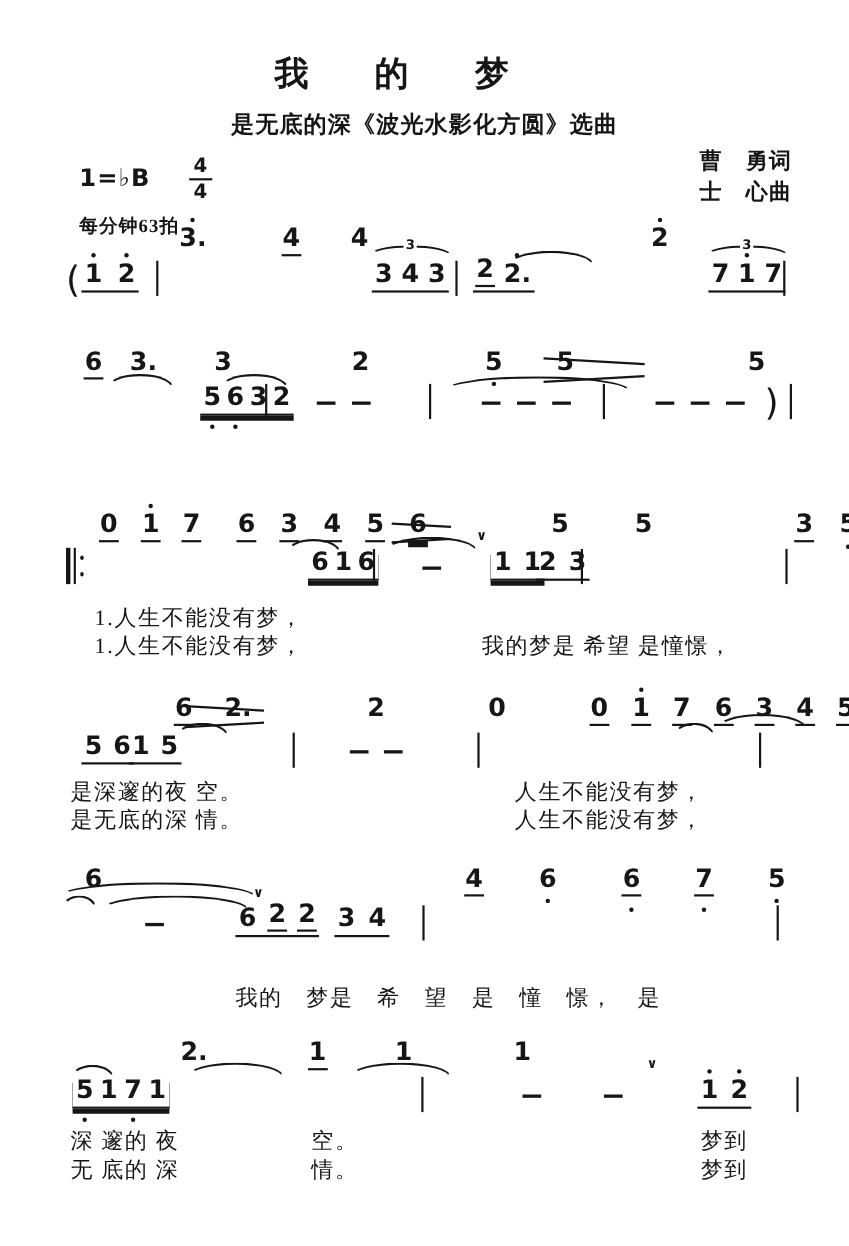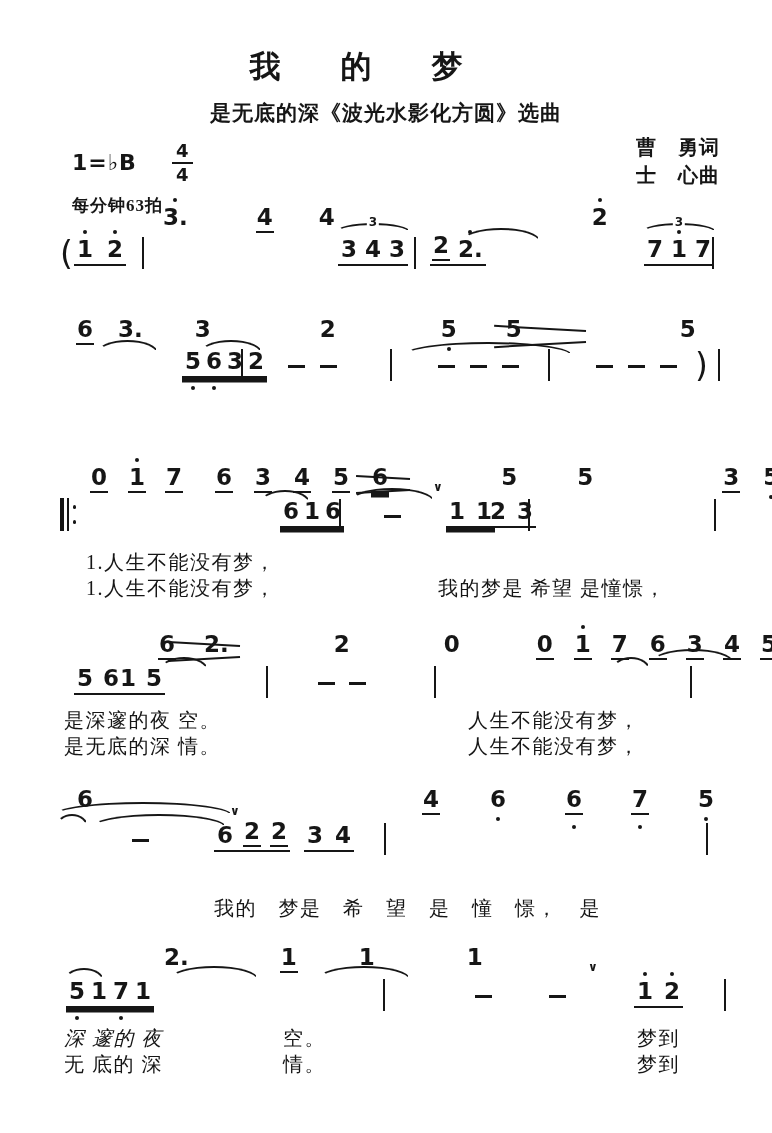--- a/index.html
+++ b/index.html
@@ -160,20 +160,20 @@
           <span class="note"><span class="gl">2</span><i class="dhi"></i></span>
         </div><div class="barline abs" style="left: 724px;"></div></div>
       <div class="lyr" style="left: 86px; top: 552px;">1.人生不能没有梦，</div>
       <div class="lyr" style="left: 86px; top: 578px;">1.人生不能没有梦，</div>
       <div class="lyr" style="left: 438px; top: 578px;">我的梦是 希望 是憧憬，</div>
       <div class="lyr" style="left: 64px; top: 710px; text-align: center;">是深邃的夜 空。</div>
       <div class="lyr" style="left: 468px; top: 710px;">人生不能没有梦，</div>
       <div class="lyr" style="left: 64px; top: 736px;">是无底的深 情。</div>
       <div class="lyr" style="left: 468px; top: 736px;">人生不能没有梦，</div>
       <div class="lyr" style="left: 214px; top: 898px;">我的　梦是　希　望　是　憧　憬，　是</div>
-      <div class="lyr" style="left: 64px; top: 1028px; font-style: italic;">深 邃的 夜</div>
+      <div class="lyr" style="left: 64px; top: 1028px;">深 邃的 夜</div>
       <div class="lyr" style="left: 283px; top: 1028px;">空。</div>
       <div class="lyr" style="left: 637px; top: 1028px;">梦到</div>
       <div class="lyr" style="left: 64px; top: 1054px;">无 底的 深</div>
       <div class="lyr" style="left: 283px; top: 1054px;">情。</div>
       <div class="lyr" style="left: 637px; top: 1054px;">梦到</div>
     </div>
 </div>
 
 </body></html>

